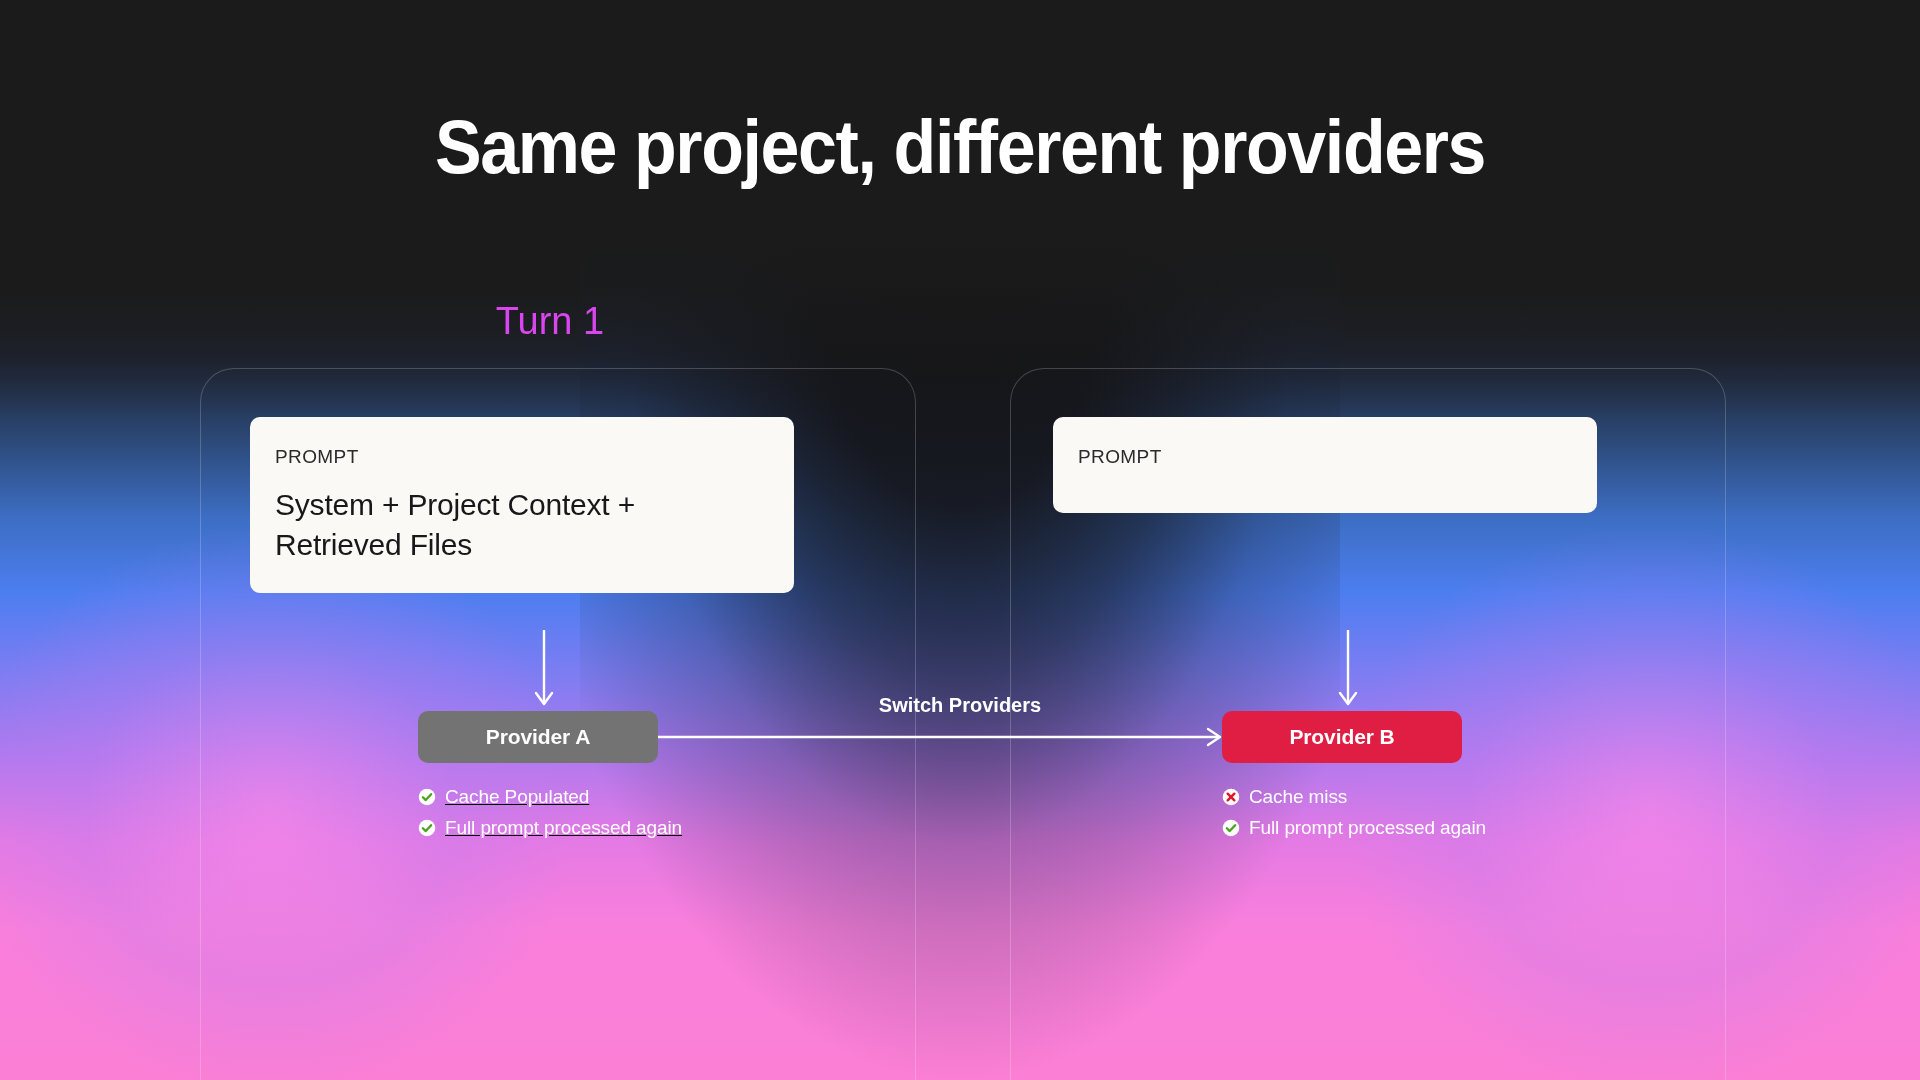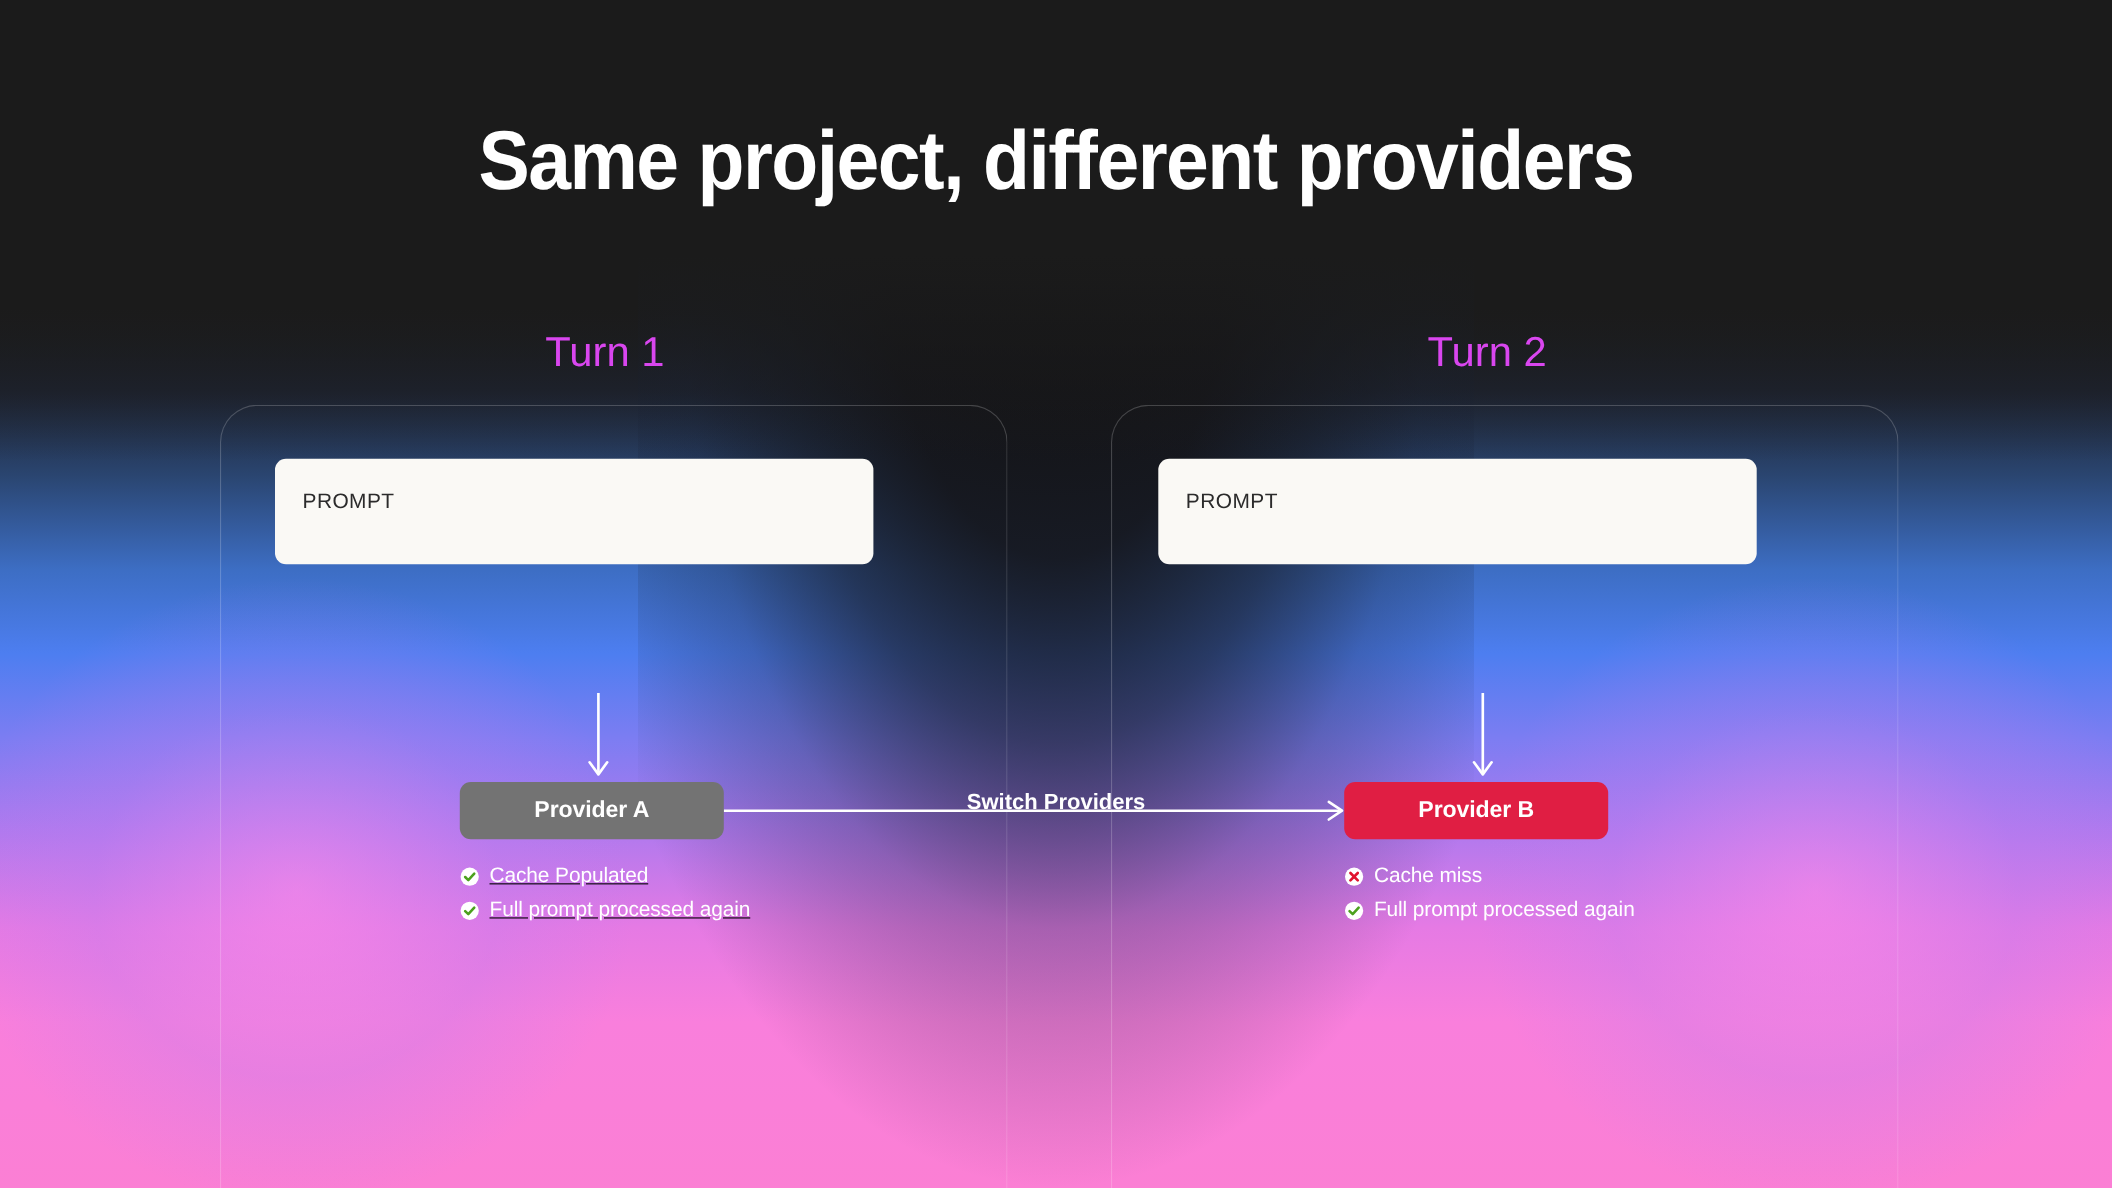--- a/index.html
+++ b/index.html
@@ -162,21 +162,21 @@
     color:#ffffff;
     letter-spacing:-0.1px;
     z-index:16;
   }
   .provider-btn.a { left:418px; background:#737373; }
   .provider-btn.b { left:1222px; background:#E01E43; }
 
   
   .switch-label {
     position:absolute;
-    left:660px; top:718px;
+    left:660px; top:694px;
     width:600px;
     text-align:center;
     font-size:20px;
     font-weight:bold;
     color:#ffffff;
     z-index:17;
   }
   .switch-arrow {
     position:absolute;
     left:658px; top:726px;
@@ -221,24 +221,24 @@
   <div class="bg-right-glow"></div>
   <div class="bg-center-dark"></div>
   <div class="bg-top-fade"></div>
 
   <div class="title">Same project, different providers</div>
 
   <div class="turn-frame t1"></div>
   <div class="turn-frame t2"></div>
 
   <div class="turn-label t1">Turn 1</div>
-  <div class="turn-label t2">Turn 2</div>
 
   <div class="prompt-card t1">
     <div class="prompt-kicker">PROMPT</div>
+    <div class="prompt-body"><span>System + Project Context + Retrieved Files</span></div>
   </div>
 
   <div class="prompt-card t2">
     <div class="prompt-kicker">PROMPT</div>
   </div>
 
   <svg class="v-arrow" style="left:532px; top:630px;" width="24" height="82" viewBox="0 0 24 82">
     <line x1="12" y1="0" x2="12" y2="72" stroke="#ffffff" stroke-width="2.4"></line>
     <polyline points="4,63 12,74 20,63" fill="none" stroke="#ffffff" stroke-width="2.4" stroke-linecap="round" stroke-linejoin="round"></polyline>
   </svg>

